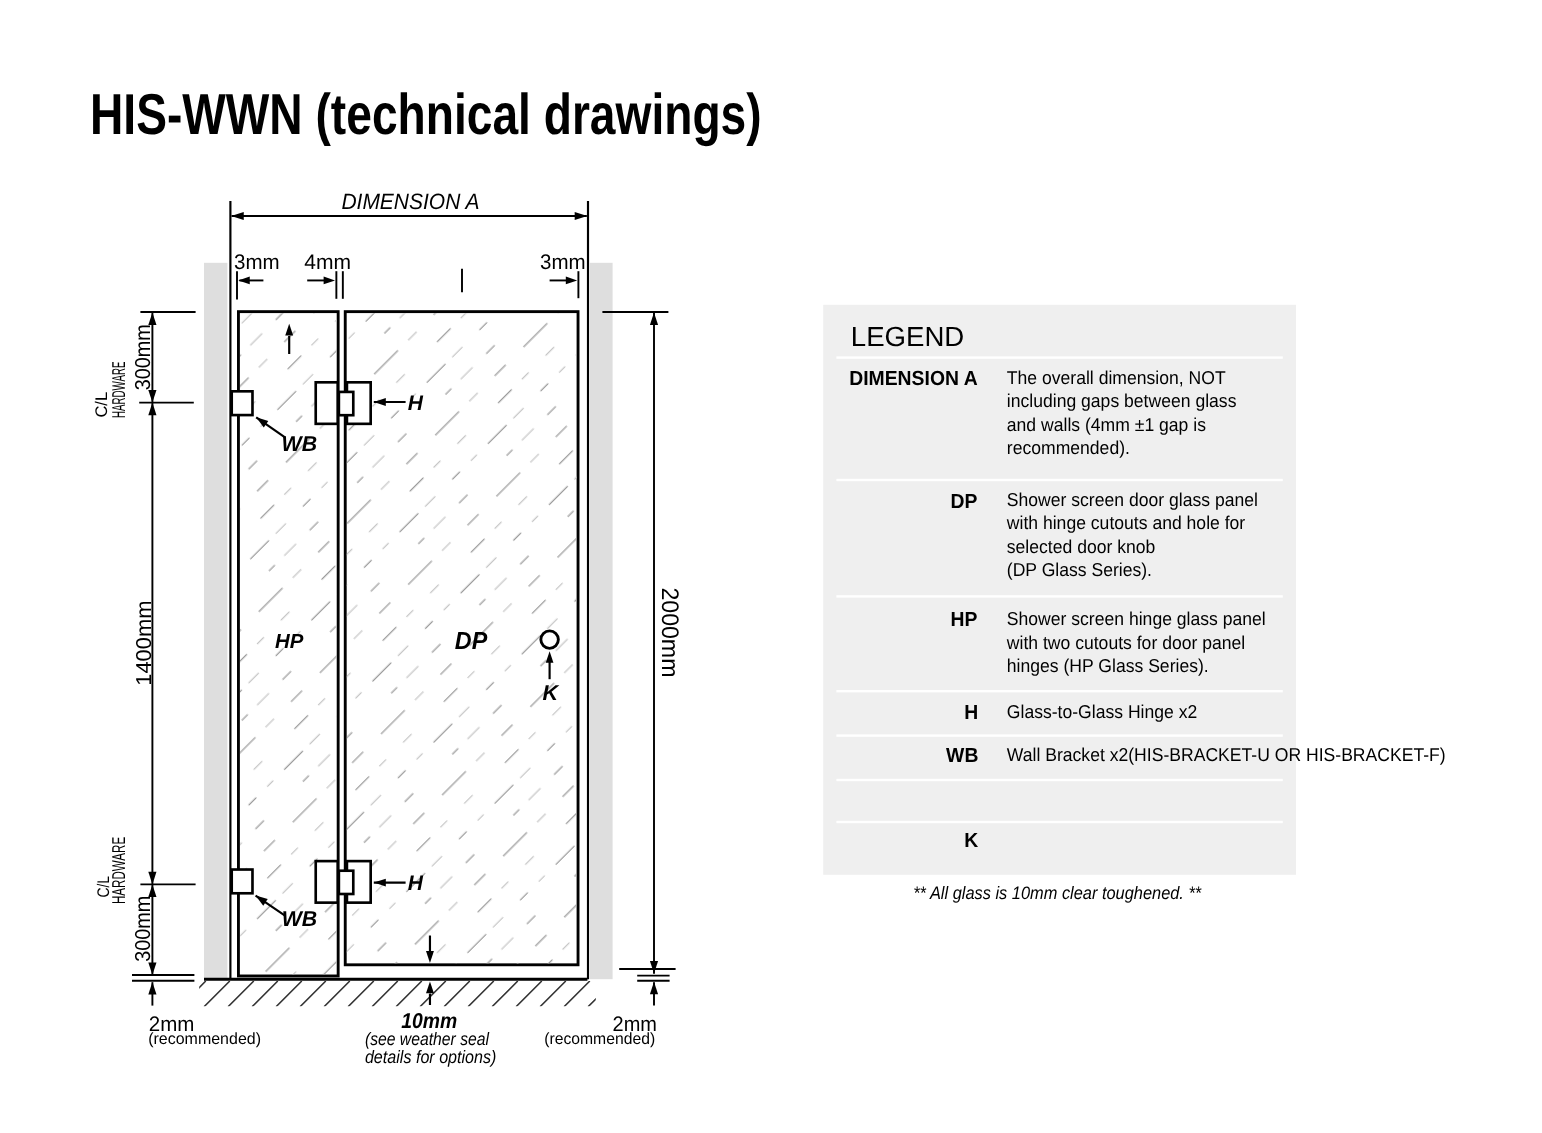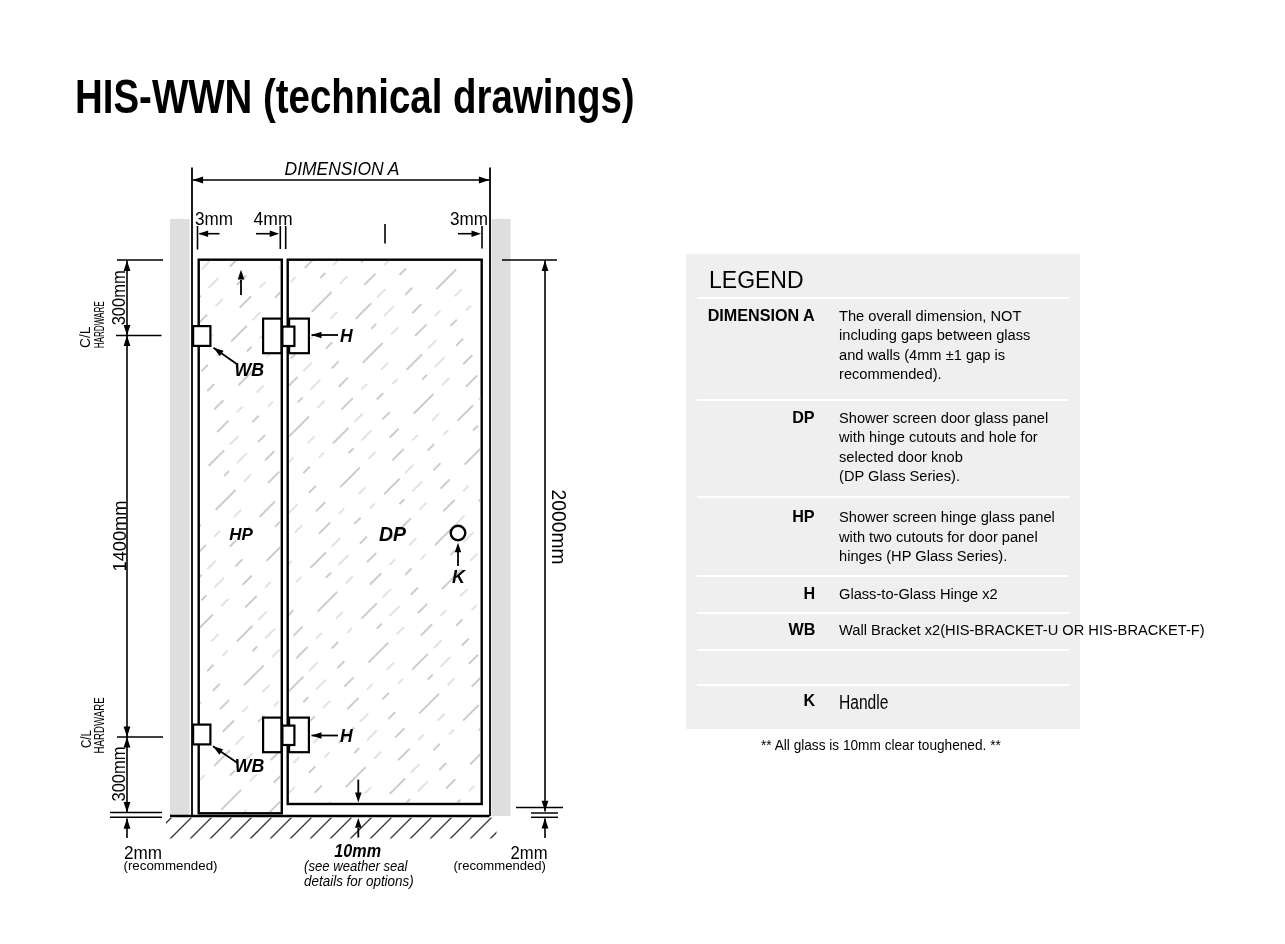--- a/index.html
+++ b/index.html
@@ -133,16 +133,15 @@
 <div style="position:absolute;left:153px;top:52.5px;width:420px;font-size:15.5px;line-height:19.4px;white-space:nowrap;transform:scaleX(0.945);transform-origin:0 0">The overall dimension, NOT<br>including gaps between glass<br>and walls (4mm ±1 gap is<br>recommended).</div>
 <div style="position:absolute;left:0;top:154.2px;width:129px;text-align:right;font-weight:bold;font-size:17px;line-height:19.4px;white-space:nowrap"><span style="display:inline-block;transform:scaleX(0.95);transform-origin:100% 0">DP</span></div>
 <div style="position:absolute;left:153px;top:154.2px;width:420px;font-size:15.5px;line-height:19.4px;white-space:nowrap;transform:scaleX(0.945);transform-origin:0 0">Shower screen door glass panel<br>with hinge cutouts and hole for<br>selected door knob<br>(DP Glass Series).</div>
 <div style="position:absolute;left:0;top:253.9px;width:129px;text-align:right;font-weight:bold;font-size:17px;line-height:19.4px;white-space:nowrap"><span style="display:inline-block;transform:scaleX(0.95);transform-origin:100% 0">HP</span></div>
 <div style="position:absolute;left:153px;top:253.9px;width:420px;font-size:15.5px;line-height:19.4px;white-space:nowrap;transform:scaleX(0.945);transform-origin:0 0">Shower screen hinge glass panel<br>with two cutouts for door panel<br>hinges (HP Glass Series).</div>
 <div style="position:absolute;left:0;top:330.6px;width:129px;text-align:right;font-weight:bold;font-size:17px;line-height:19.4px;white-space:nowrap"><span style="display:inline-block;transform:scaleX(0.95);transform-origin:100% 0">H</span></div>
 <div style="position:absolute;left:153px;top:330.6px;width:420px;font-size:15.5px;line-height:19.4px;white-space:nowrap;transform:scaleX(0.945);transform-origin:0 0">Glass-to-Glass Hinge x2</div>
 <div style="position:absolute;left:0;top:366.8px;width:129px;text-align:right;font-weight:bold;font-size:17px;line-height:19.4px;white-space:nowrap"><span style="display:inline-block;transform:scaleX(0.95);transform-origin:100% 0">WB</span></div>
 <div style="position:absolute;left:153px;top:366.8px;width:420px;font-size:15.5px;line-height:19.4px;white-space:nowrap;transform:scaleX(0.945);transform-origin:0 0">Wall Bracket x2(HIS-BRACKET-U OR HIS-BRACKET-F)</div>
 <div style="position:absolute;left:0;top:437.2px;width:129px;text-align:right;font-weight:bold;font-size:17px;line-height:19.4px;white-space:nowrap"><span style="display:inline-block;transform:scaleX(0.95);transform-origin:100% 0">K</span></div>
-<div style="position:absolute;left:153px;top:439.3px;width:420px;font-size:15.5px;line-height:19.4px;white-space:nowrap;transform:scaleX(1);transform-origin:0 0"><span style="display:inline-block;font-size:19.5px;transform:scaleX(0.8);transform-origin:0 0">Handle</span></div>
 </div>
 
-<div style="position:absolute;left:760.5px;top:736.3px;font-size:15px;white-space:nowrap"><span style="display:inline-block;transform:scaleX(0.91);transform-origin:0 0">** All glass is 10mm clear toughened. **</span></div>
+<div style="position:absolute;left:760.5px;top:736.3px;font-size:15px;font-style:italic;white-space:nowrap"><span style="display:inline-block;transform:scaleX(0.91);transform-origin:0 0">** All glass is 10mm clear toughened. **</span></div>
 
 </body></html>

